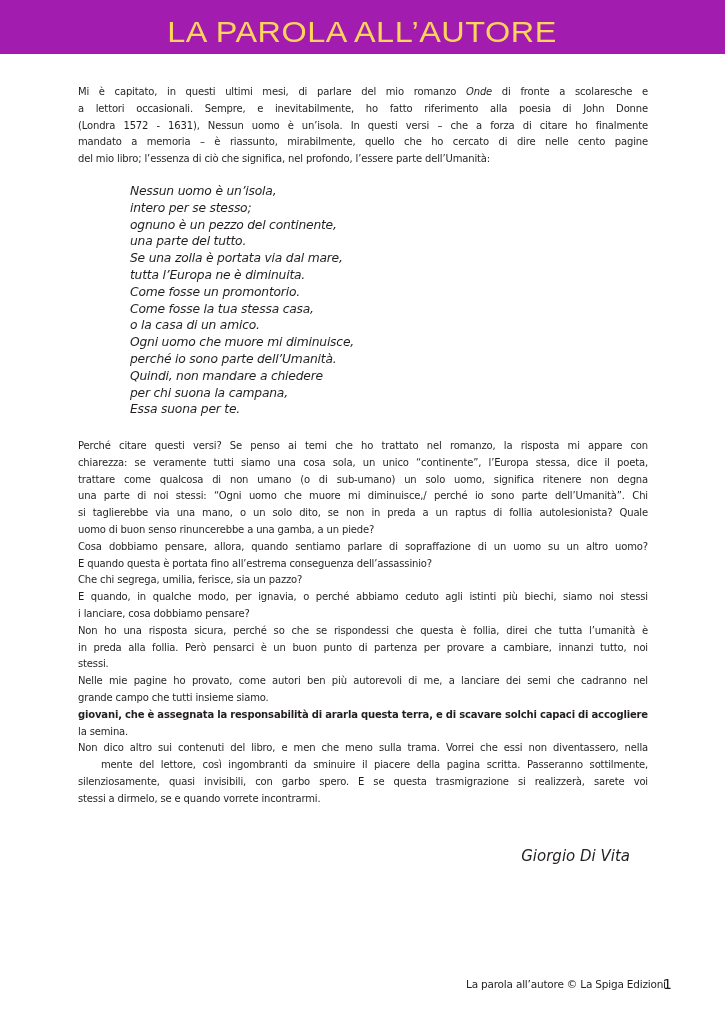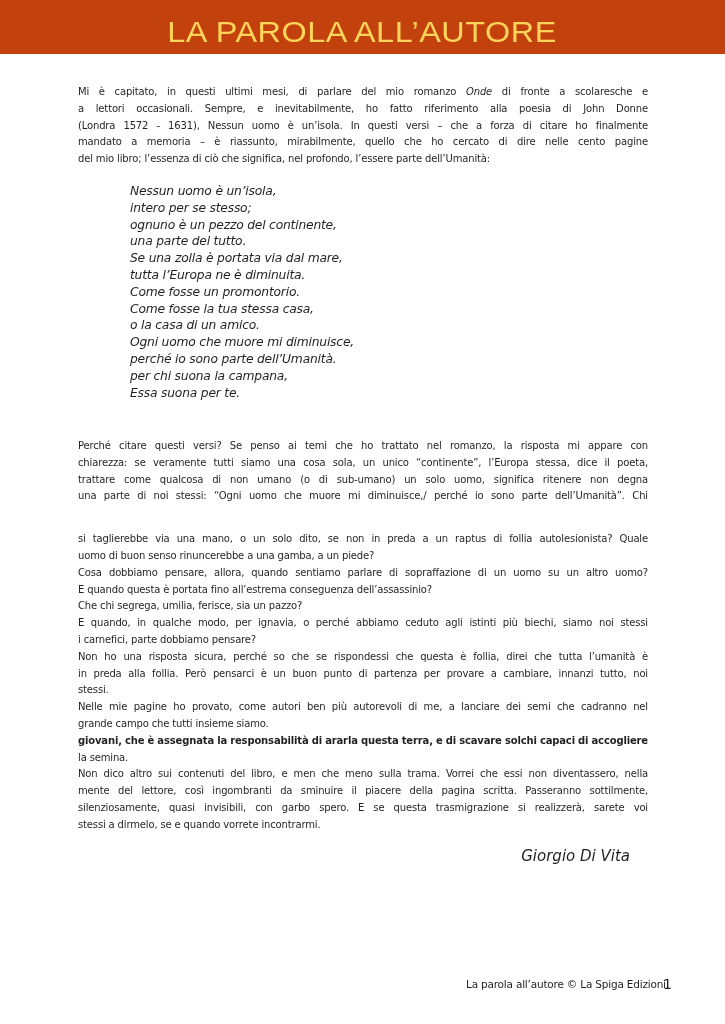--- a/index.html
+++ b/index.html
@@ -4,21 +4,21 @@
 <style>
   html, body { margin: 0; padding: 0; }
   body {
     width: 725px; height: 1024px; position: relative; overflow: hidden;
     background: #ffffff;
     font-family: "DejaVu Sans", sans-serif;
     color: #231f20;
   }
   .header {
     position: absolute; left: 0; top: 0; width: 725px; height: 54px;
-    background: #c2410c;
+    background: #a21caf;
   }
   .header-title {
     position: absolute; left: 0; width: 725px; top: 15px;
     text-align: center;
     font-family: "Liberation Sans", sans-serif;
     font-size: 30px; font-weight: normal; letter-spacing: 0.5px;
     color: #ffd45a; line-height: 34px;
     transform: scaleX(1.08); transform-origin: 368px 0;
   }
   .body-text {
@@ -74,45 +74,46 @@
   <div>intero per se stesso;</div>
   <div>ognuno è un pezzo del continente,</div>
   <div>una parte del tutto.</div>
   <div>Se una zolla è portata via dal mare,</div>
   <div>tutta l’Europa ne è diminuita.</div>
   <div>Come fosse un promontorio.</div>
   <div>Come fosse la tua stessa casa,</div>
   <div>o la casa di un amico.</div>
   <div>Ogni uomo che muore mi diminuisce,</div>
   <div>perché io sono parte dell’Umanità.</div>
+  <div>Quindi, non mandare a chiedere</div>
   <div>per chi suona la campana,</div>
   <div>Essa suona per te.</div>
 </div>
 
 <div class="body-text p2" id="body-lines">
     <div class="line" style="display: block; white-space: nowrap; word-spacing: -1.42831px;">Perché citare questi versi? Se penso ai temi che ho trattato nel romanzo, la risposta mi appare con</div>
     <div class="line" style="display: block; white-space: nowrap; word-spacing: -3.71042px;">chiarezza: se veramente tutti siamo una cosa sola, un unico “continente”, l’Europa stessa, dice il poeta,</div>
     <div class="line" style="display: block; white-space: nowrap; word-spacing: -1.6375px;">trattare come qualcosa di non umano (o di sub-umano) un solo uomo, significa ritenere non degna</div>
     <div class="line" style="display: block; white-space: nowrap; word-spacing: -2.93457px;">una parte di noi stessi: “Ogni uomo che muore mi diminuisce,/ perché io sono parte dell’Umanità”. Chi</div>
-    <div class="line" style="display: block; white-space: nowrap; word-spacing: -2.09539px; margin-top: 26px;">si taglierebbe via una mano, o un solo dito, se non in preda a un raptus di follia autolesionista? Quale</div>
+    <div class="line" style="display: block; white-space: nowrap; word-spacing: -2.09539px;">si taglierebbe via una mano, o un solo dito, se non in preda a un raptus di follia autolesionista? Quale</div>
     <div class="line left" style="display: block; white-space: nowrap; word-spacing: 0px;">uomo di buon senso rinuncerebbe a una gamba, a un piede?</div>
     <div class="line" style="display: block; white-space: nowrap; word-spacing: -3.94583px;">Cosa dobbiamo pensare, allora, quando sentiamo parlare di sopraffazione di un uomo su un altro uomo?</div>
     <div class="line left" style="display: block; white-space: nowrap; word-spacing: 0px;">E quando questa è portata fino all’estrema conseguenza dell’assassinio?</div>
     <div class="line left" style="display: block; white-space: nowrap; word-spacing: 0px;">Che chi segrega, umilia, ferisce, sia un pazzo?</div>
     <div class="line" style="display: block; white-space: nowrap; word-spacing: -3.44853px;">E quando, in qualche modo, per ignavia, o perché abbiamo ceduto agli istinti più biechi, siamo noi stessi</div>
-    <div class="line left" style="display: block; white-space: nowrap; word-spacing: 0px;">i carnefici, parte dobbiamo pensare?</div>
+    <div class="line left" style="display: block; white-space: nowrap; word-spacing: 0px;">i lanciare, cosa dobbiamo pensare?</div>
     <div class="line" style="display: block; white-space: nowrap; word-spacing: -2.7309px;">Non ho una risposta sicura, perché so che se rispondessi che questa è follia, direi che tutta l’umanità è</div>
     <div class="line" style="display: block; white-space: nowrap; word-spacing: -3.01649px;">in preda alla follia. Però pensarci è un buon punto di partenza per provare a cambiare, innanzi tutto, noi</div>
     <div class="line left" style="display: block; white-space: nowrap; word-spacing: 0px;">stessi.</div>
     <div class="line" style="display: block; white-space: nowrap; word-spacing: -3.28559px;">Nelle mie pagine ho provato, come autori ben più autorevoli di me, a lanciare dei semi che cadranno nel</div>
     <div class="line left" style="display: block; white-space: nowrap; word-spacing: 0px;">grande campo che tutti insieme siamo.</div>
     <div class="line" style="display: block; white-space: nowrap; word-spacing: -3.41309px; font-weight: bold;">giovani, che è assegnata la responsabilità di ararla questa terra, e di scavare solchi capaci di accogliere</div>
     <div class="line left" style="display: block; white-space: nowrap; word-spacing: 0px;">la semina.</div>
     <div class="line" style="display: block; white-space: nowrap; word-spacing: -3.68924px;">Non dico altro sui contenuti del libro, e men che meno sulla trama. Vorrei che essi non diventassero, nella</div>
-    <div class="line" style="display: block; white-space: nowrap; word-spacing: -3.60337px;">mente del lettore, così ingombranti da sminuire il piacere della pagina scritta. Passeranno sottilmente,</div>
+    <div class="line" style="display: block; white-space: nowrap; word-spacing: -3.60337px; margin-left: 23px;">mente del lettore, così ingombranti da sminuire il piacere della pagina scritta. Passeranno sottilmente,</div>
     <div class="line" style="display: block; white-space: nowrap; word-spacing: -2.88221px;">silenziosamente, quasi invisibili, con garbo spero. E se questa trasmigrazione si realizzerà, sarete voi</div>
     <div class="line left" style="display: block; white-space: nowrap; word-spacing: 0px;">stessi a dirmelo, se e quando vorrete incontrarmi.</div>
   </div>
 
 <div class="signature">Giorgio Di Vita</div>
 
 <div class="footer-text">La parola all’autore © La Spiga Edizioni</div>
 <div class="page-number">1</div>
 
 </body></html>

